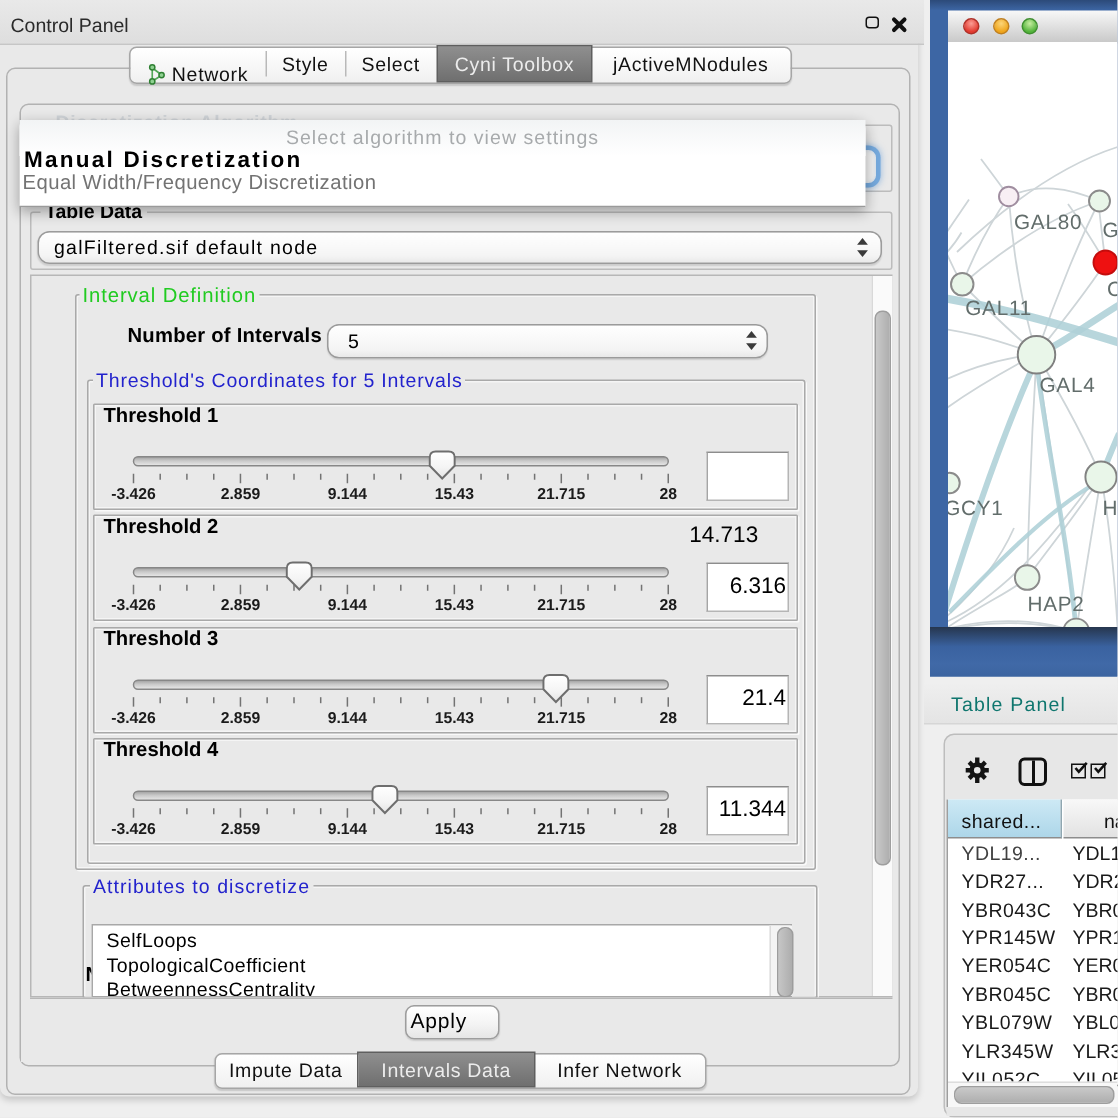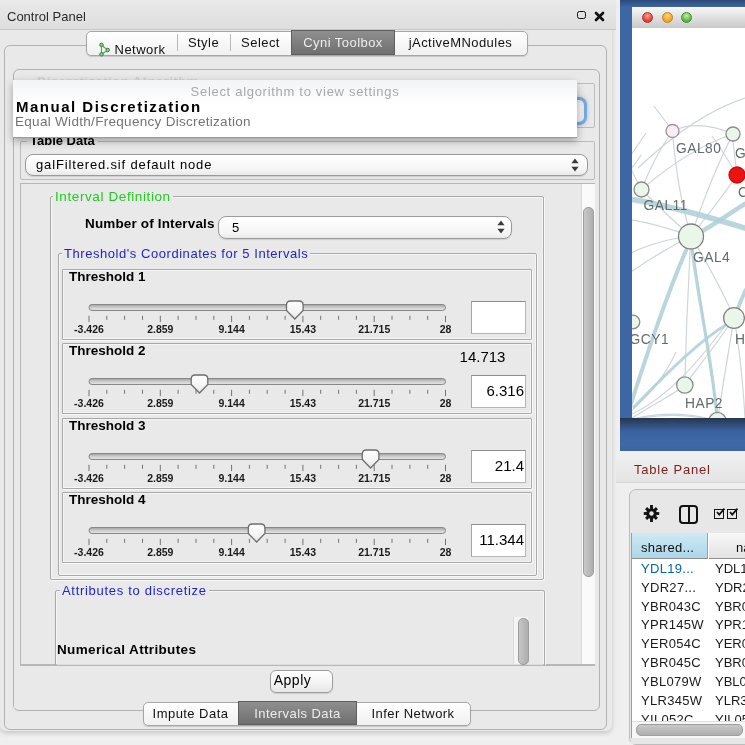--- a/index.html
+++ b/index.html
@@ -242,20 +242,23 @@
       <text x="232.9" y="37.8" font-size="10.5" font-weight="bold" fill="#1a1a1a" text-anchor="middle" font-family="Liberation Sans,sans-serif">15.43</text>
       <text x="304.2" y="37.8" font-size="10.5" font-weight="bold" fill="#1a1a1a" text-anchor="middle" font-family="Liberation Sans,sans-serif">21.715</text>
       <text x="375.5" y="37.8" font-size="10.5" font-weight="bold" fill="#1a1a1a" text-anchor="middle" font-family="Liberation Sans,sans-serif">28</text>
       <path d="M 178.3 10.0 Q 178.3 6.0 182.3 6.0 L 190.9 6.0 Q 194.9 6.0 194.9 10.0 L 194.9 15.5 L 186.6 24.0 L 178.3 15.5 Z" fill="url(#th4)" stroke="#6e6e6e" stroke-width="1.3"></path>
     </svg>
 <div class="abs" style="left:471px;top:524px;width:53px;height:31px;background:#fff;border:1px solid #b5b5b5;border-top-color:#8d8d8d;border-left-color:#a5a5a5;"></div>
 <div class="abs" style="left:441px;top:531px;width:83px;text-align:right;font-size:15px;color:#000;">11.344</div>
 <div class="abs etched" style="left:55px;top:590px;width:488px;height:74px;border-radius:2px;"></div>
 <div class="abs" style="left:60px;top:583px;background:#e9e9e9;padding:0 2px;font-size:13px;color:#2323cd;letter-spacing:.7px;">Attributes to discretize</div>
 <div class="abs b13" style="left:57px;top:598px;font-size:13.5px;letter-spacing:.35px;margin-top:44px;">Numerical Attributes</div>
+<div class="abs" style="left:61px;top:616px;width:467px;height:49px;background:#fff;border:1px solid #a8a8a8;box-sizing:border-box;overflow:hidden;">
+      <div style="font-size:13px;color:#000;letter-spacing:.3px;padding-left:9px;line-height:16.5px;padding-top:2px;">SelfLoops<br>TopologicalCoefficient<br>BetweennessCentrality</div>
+    </div>
 <div class="abs" style="left:513px;top:617px;width:14px;height:47px;background:#f4f4f4;border-left:1px solid #dcdcdc;"></div>
 <div class="abs" style="left:517.5px;top:618px;width:9px;height:45px;background:linear-gradient(90deg,#c6c6c6,#adadad);border:1px solid #9d9d9d;border-radius:5px;"></div>
 <div class="abs" style="left:14px;top:665px;width:583px;height:43px;background:#e9e9e9;"></div>
 <div class="abs" style="left:20px;top:665px;width:575px;height:1px;background:#b7b7b7;"></div>
 <div class="abs" style="left:270px;top:670px;width:63px;height:23px;background:linear-gradient(#ffffff,#f4f4f4 55%,#e6e6e6);border:1px solid #9d9d9d;border-radius:6px;box-sizing:border-box;box-shadow:0 1px 1px rgba(0,0,0,.12);"></div>
 <div class="abs" style="left:270px;top:672px;width:45px;text-align:center;font-size:14px;color:#000;letter-spacing:.5px;">Apply</div>
 <div class="abs" style="left:581px;top:184px;width:13px;height:480px;background:#fafafa;border-left:1px solid #d9d9d9;"></div>
 <div class="abs" style="left:583px;top:207px;width:9px;height:368px;background:linear-gradient(90deg,#c9c9c9,#aeaeae);border:1px solid #9e9e9e;border-radius:5px;"></div>
 <div class="abs" style="left:143px;top:702px;width:326px;height:22px;background:linear-gradient(#ffffff,#f0f0f0);border:1px solid #a6a6a6;border-radius:5px;box-shadow:0 1px 1px rgba(0,0,0,.15);"></div>
 <div class="abs tabseg" style="left:143px;top:702px;width:95px;height:22px;">Impute Data</div>
@@ -319,21 +322,21 @@
       <text x="676" y="152.5" font-size="13.8" letter-spacing="0.5" fill="#626d6b" font-family="Liberation Sans,sans-serif">GAL80</text>
       <text x="735" y="158" font-size="13.8" letter-spacing="0.5" fill="#626d6b" font-family="Liberation Sans,sans-serif">GAL</text>
       <text x="738" y="197" font-size="13.8" letter-spacing="0.5" fill="#626d6b" font-family="Liberation Sans,sans-serif">C</text>
       <text x="643.5" y="210" font-size="13.8" letter-spacing="0.5" fill="#626d6b" font-family="Liberation Sans,sans-serif">GAL11</text>
       <text x="693" y="261.5" font-size="13.8" letter-spacing="0.5" fill="#626d6b" font-family="Liberation Sans,sans-serif">GAL4</text>
       <text x="629.5" y="343.5" font-size="13.8" letter-spacing="0.5" fill="#626d6b" font-family="Liberation Sans,sans-serif">GCY1</text>
       <text x="735" y="343.5" font-size="13.8" letter-spacing="0.5" fill="#626d6b" font-family="Liberation Sans,sans-serif">HA</text>
       <text x="685" y="407.5" font-size="13.8" letter-spacing="0.5" fill="#626d6b" font-family="Liberation Sans,sans-serif">HAP2</text>
     </svg>
 <div class="abs" style="left:616px;top:455px;width:129px;height:27px;background:linear-gradient(#efefef,#e4e4e4);border-bottom:1px solid #d6d6d6;"></div>
-<div class="abs" style="left:634px;top:462px;font-size:13px;letter-spacing:.8px;color:#7f1d1d;">Table Panel</div>
+<div class="abs" style="left:634px;top:462px;font-size:13px;letter-spacing:.8px;color:#0f766e;">Table Panel</div>
 <div class="abs" style="left:629px;top:489px;width:130px;height:256px;background:#e7e7e7;border:1px solid #bdbdbd;border-radius:7px;box-sizing:border-box;"></div>
 <svg class="abs" style="left:643px;top:504px;" width="17" height="19" viewBox="0 0 17 19">
 <g fill="#141414">
         <circle cx="8.5" cy="9.5" r="5.3"></circle>
       </g>
 <g stroke="#141414" stroke-width="2.9" stroke-linecap="butt">
 <line x1="8.5" y1="1" x2="8.5" y2="5"></line>
         <line x1="8.5" y1="14" x2="8.5" y2="18"></line>
 <line x1="0.8" y1="9.5" x2="4.8" y2="9.5"></line>
         <line x1="12.2" y1="9.5" x2="16.2" y2="9.5"></line>
@@ -352,21 +355,21 @@
     </svg>
 <div class="abs" style="left:726.5px;top:508.5px;width:10.5px;height:10.5px;border:1.6px solid #111;box-sizing:border-box;"></div>
 <svg class="abs" style="left:726.5px;top:505.5px;" width="13" height="13">
       <path d="M3 6 L5.2 8.6 L10.5 2.6" stroke="#111" stroke-width="1.7" fill="none"></path>
     </svg>
 <div class="abs" style="left:631px;top:533px;width:114px;height:205px;background:#fff;border-left:1px solid #9e9e9e;"></div>
 <div class="abs" style="left:632px;top:533px;width:75.5px;height:26px;background:linear-gradient(#cde9f5,#add6e9);border-right:1px solid #8fa6b0;border-bottom:1px solid #8d8d8d;box-sizing:border-box;"></div>
 <div class="abs" style="left:708.5px;top:533px;width:37px;height:26px;background:linear-gradient(#f8f8f8,#e2e2e2);border-bottom:1px solid #8d8d8d;box-sizing:border-box;"></div>
 <div class="abs" style="left:641px;top:540px;width:75px;text-align:left;font-size:13px;color:#111;letter-spacing:.3px;">shared...</div>
 <div class="abs" style="left:736px;top:540px;font-size:13px;color:#111;">name</div>
-<div class="abs" style="left:641px;top:560.8px;font-size:13px;color:#0369a1;letter-spacing:.3px;">YDL19...</div>
+<div class="abs" style="left:641px;top:560.8px;font-size:13px;color:#404040;letter-spacing:.3px;">YDL19...</div>
 <div class="abs" style="left:715px;top:560.8px;font-size:13px;color:#1a1a1a;white-space:nowrap;">YDL190C</div>
 <div class="abs" style="left:641px;top:579.7px;font-size:13px;color:#1a1a1a;letter-spacing:.3px;">YDR27...</div>
 <div class="abs" style="left:715px;top:579.7px;font-size:13px;color:#1a1a1a;white-space:nowrap;">YDR277C</div>
 <div class="abs" style="left:641px;top:598.6px;font-size:13px;color:#1a1a1a;letter-spacing:.3px;">YBR043C</div>
 <div class="abs" style="left:715px;top:598.6px;font-size:13px;color:#1a1a1a;white-space:nowrap;">YBR043C</div>
 <div class="abs" style="left:641px;top:617.4px;font-size:13px;color:#1a1a1a;letter-spacing:.3px;">YPR145W</div>
 <div class="abs" style="left:715px;top:617.4px;font-size:13px;color:#1a1a1a;white-space:nowrap;">YPR145W</div>
 <div class="abs" style="left:641px;top:636.3px;font-size:13px;color:#1a1a1a;letter-spacing:.3px;">YER054C</div>
 <div class="abs" style="left:715px;top:636.3px;font-size:13px;color:#1a1a1a;white-space:nowrap;">YER054C</div>
 <div class="abs" style="left:641px;top:655.2px;font-size:13px;color:#1a1a1a;letter-spacing:.3px;">YBR045C</div>

